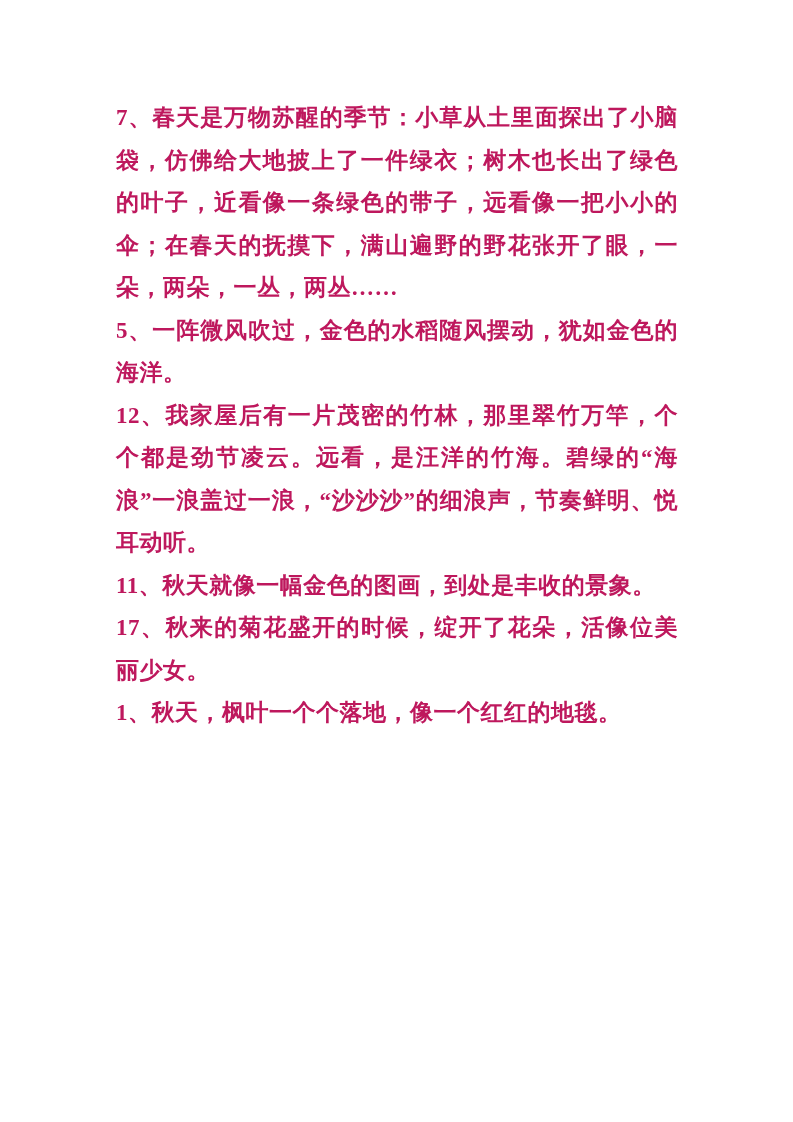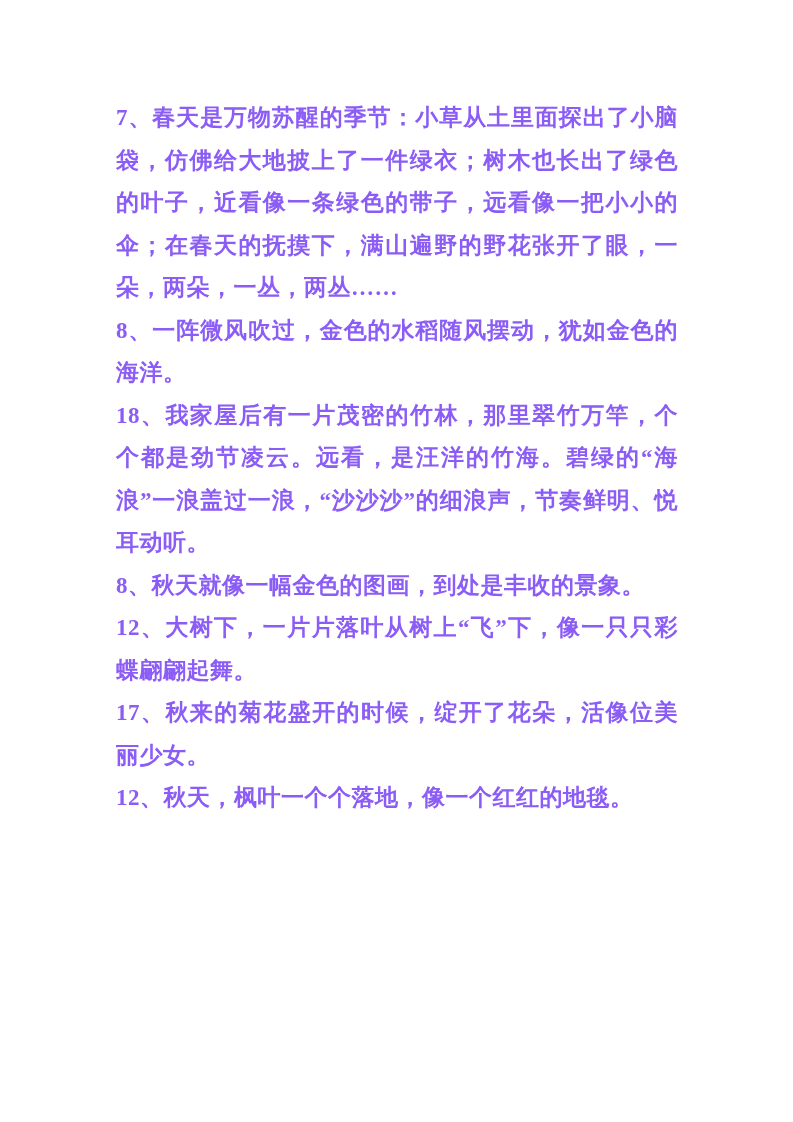--- a/index.html
+++ b/index.html
@@ -27,30 +27,29 @@
     margin: 0;
     padding: 0;
     font-size: 23px;
     font-weight: bold;
     line-height: 42.5px;
     text-align: justify;
     text-justify: inter-character;
     letter-spacing: 0.5px;
     word-break: break-all;
     overflow-wrap: break-word;
-    color: #8b5cf6;
+    color: #be185d;
     font-family: Liberation Serif, serif;
   }
 </style>
 </head>
 <body>
 
 <div class="page">
   <div class="doc-body">
     <p>7、春天是万物苏醒的季节：小草从土里面探出了小脑袋，仿佛给大地披上了一件绿衣；树木也长出了绿色的叶子，近看像一条绿色的带子，远看像一把小小的伞；在春天的抚摸下，满山遍野的野花张开了眼，一朵，两朵，一丛，两丛……</p>
-    <p>8、一阵微风吹过，金色的水稻随风摆动，犹如金色的海洋。</p>
-    <p>18、我家屋后有一片茂密的竹林，那里翠竹万竿，个个都是劲节凌云。远看，是汪洋的竹海。碧绿的“海浪”一浪盖过一浪，“沙沙沙”的细浪声，节奏鲜明、悦耳动听。</p>
-    <p>8、秋天就像一幅金色的图画，到处是丰收的景象。</p>
-    <p>12、大树下，一片片落叶从树上“飞”下，像一只只彩蝶翩翩起舞。</p>
+    <p>5、一阵微风吹过，金色的水稻随风摆动，犹如金色的海洋。</p>
+    <p>12、我家屋后有一片茂密的竹林，那里翠竹万竿，个个都是劲节凌云。远看，是汪洋的竹海。碧绿的“海浪”一浪盖过一浪，“沙沙沙”的细浪声，节奏鲜明、悦耳动听。</p>
+    <p>11、秋天就像一幅金色的图画，到处是丰收的景象。</p>
     <p>17、秋来的菊花盛开的时候，绽开了花朵，活像位美丽少女。</p>
-    <p>12、秋天，枫叶一个个落地，像一个红红的地毯。</p>
+    <p>1、秋天，枫叶一个个落地，像一个红红的地毯。</p>
   </div>
 </div>
 
 </body></html>

